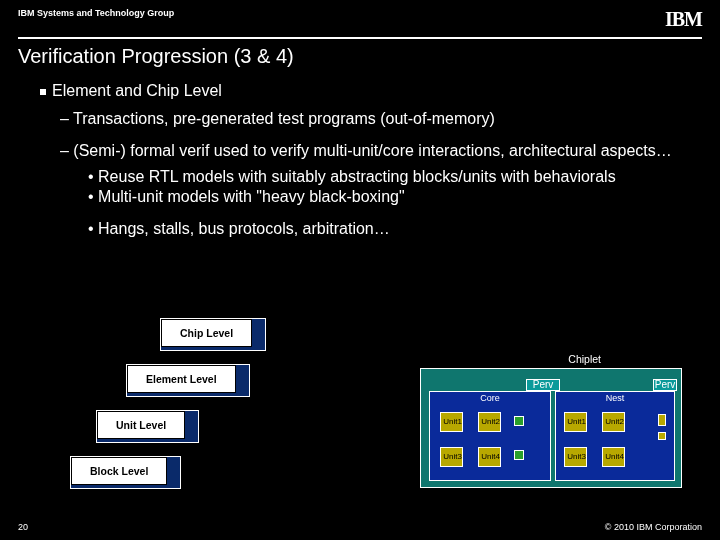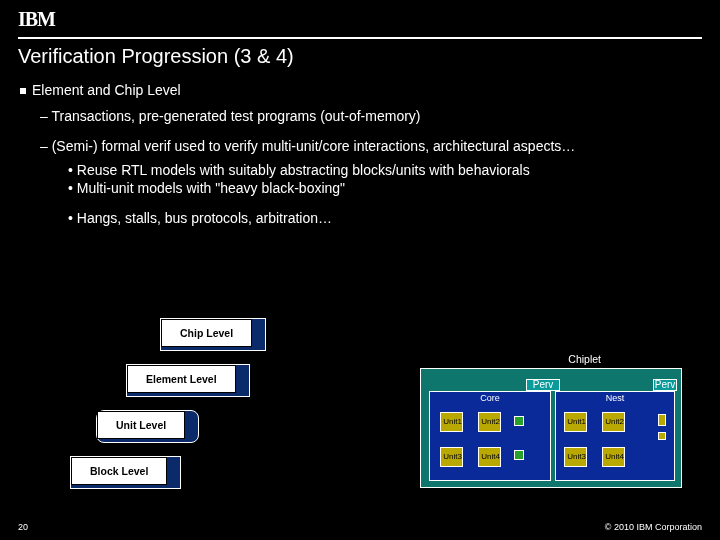--- a/index.html
+++ b/index.html
@@ -3,35 +3,35 @@
 <meta charset="utf-8">
 <style>
   * { box-sizing: border-box; margin: 0; padding: 0; }
   body { width: 720px; height: 540px; background: #000; color: #fff; font-family: Arial, Helvetica, sans-serif; position: relative; overflow: hidden; }
   .header { padding: 8px 18px 4px; display: flex; justify-content: space-between; align-items: flex-start; }
   .group { font-size: 9px; font-weight: bold; }
   .logo { font-family: 'Times New Roman', serif; font-weight: bold; letter-spacing: -1px; font-size: 20px; position: relative; }
   .rule { height: 2px; background: #fff; margin: 2px 18px 6px; }
   .title { font-size: 20px; font-weight: normal; padding: 0 18px 14px; }
 
-  .content { padding: 0 20px; font-size: 14px; }
+  .content { padding: 0 40px; font-size: 16px; }
   .l1 { margin-bottom: 10px; }
   .sq { display: inline-block; width: 6px; height: 6px; background: #fff; margin-right: 6px; vertical-align: 1px; }
   .l2 { margin-left: 20px; margin-bottom: 8px; }
   .dash::before { content: "– "; }
   .l3 { margin-left: 48px; margin-bottom: 2px; }
   .dot::before { content: "• "; }
   .l3b { margin-left: 48px; margin-top: 14px; margin-bottom: 8px; }
 
   .stair { position: absolute; left: 60px; top: 318px; }
   .box-outer { position: absolute; background: #0a2a6a; border: 1px solid #fff; padding-bottom: 3px; padding-right: 13px; }
   .box-inner { background: #fff; color: #000; font-size: 10.5px; font-weight: bold; padding: 7px 18px; border: 1px solid #000; white-space: nowrap; text-align: center; min-width: 88px; }
   .b1 { left: 100px; top: 0; }
   .b2 { left: 66px; top: 46px; }
-  .b3 { left: 36px; top: 92px; border-radius: 8px; }
+  .b3 { left: 36px; top: 92px; }
   .b4 { left: 10px; top: 138px; }
 
   .chiplet { position: absolute; left: 420px; top: 368px; width: 262px; height: 120px; background: #0f766e; border: 1px solid #fff; }
   .chiplet-label { position: absolute; top: -16px; right: 80px; font-size: 10.5px; color: #fff; }
   .sub { position: absolute; background: #0a2a9a; border: 1px solid #fff; }
   .core { left: 8px; top: 22px; width: 122px; height: 90px; }
   .nest { left: 134px; top: 22px; width: 120px; height: 90px; }
   .sub-label { font-size: 9px; text-align: center; padding-top: 1px; height: 12px; }
   .perv { position: absolute; top: 10px; width: 34px; height: 12px; background: #0a9a9a; border: 1px solid #fff; font-size: 10px; text-align: center; line-height: 10px; }
   .perv1 { left: 105px; }
@@ -50,20 +50,21 @@
   .sg2 { left: 84px; top: 58px; }
   .ylong { position: absolute; background: #b8a800; border: 1px solid #fff; width: 8px; height: 12px; right: 8px; top: 22px; }
   .yshort { position: absolute; background: #b8a800; border: 1px solid #fff; width: 8px; height: 8px; right: 8px; top: 40px; }
 
   .footer { position: absolute; bottom: 8px; left: 18px; right: 18px; display: flex; justify-content: space-between; font-size: 9px; }
 </style>
 </head>
 <body>
 
 <div class="header">
+  <div class="group">IBM Systems and Technology Group</div>
   <div class="logo">IBM</div>
 </div>
 <div class="rule"></div>
 
 <div class="title">Verification Progression (3 &amp; 4)</div>
 
 <div class="content">
   <div class="l1"><span class="sq"></span><span>Element and Chip Level</span></div>
   <div class="l2 dash"><span>Transactions, pre-generated test programs (out-of-memory)</span></div>
   <div style="height:6px"></div>

